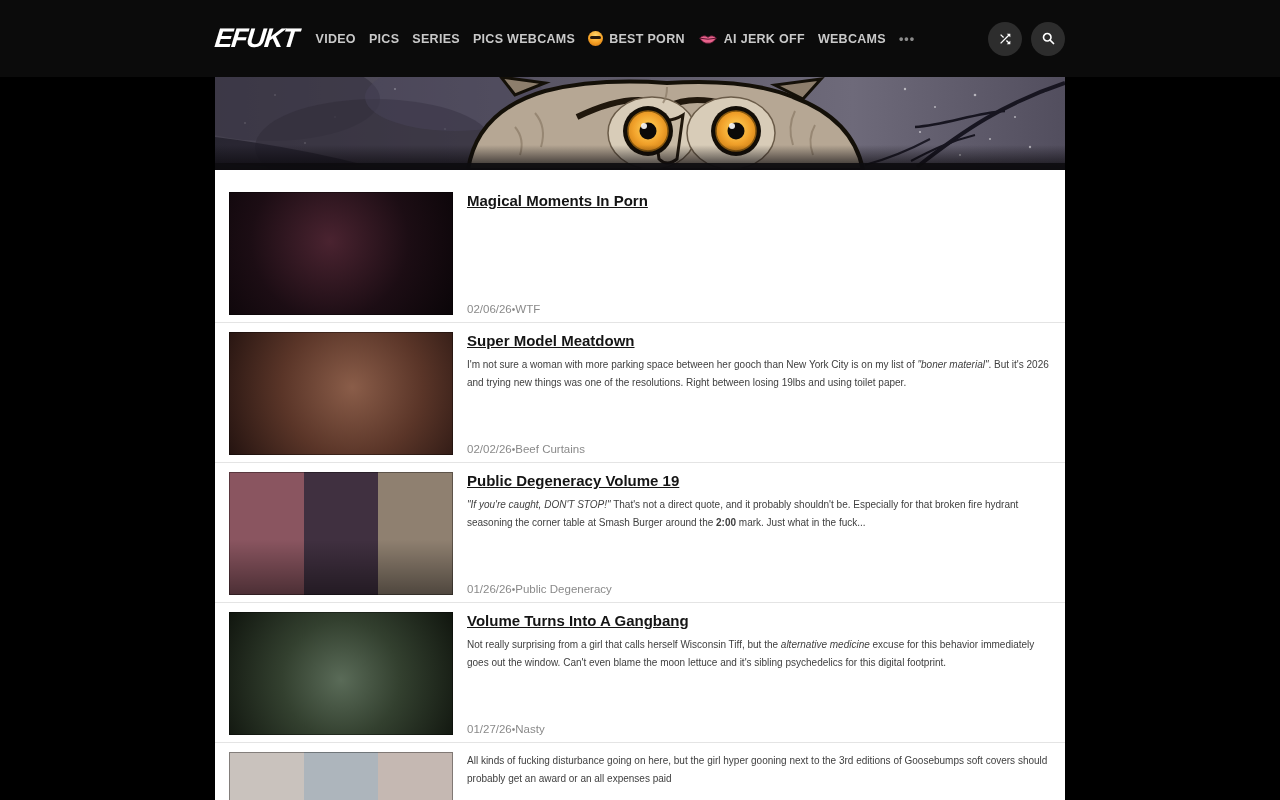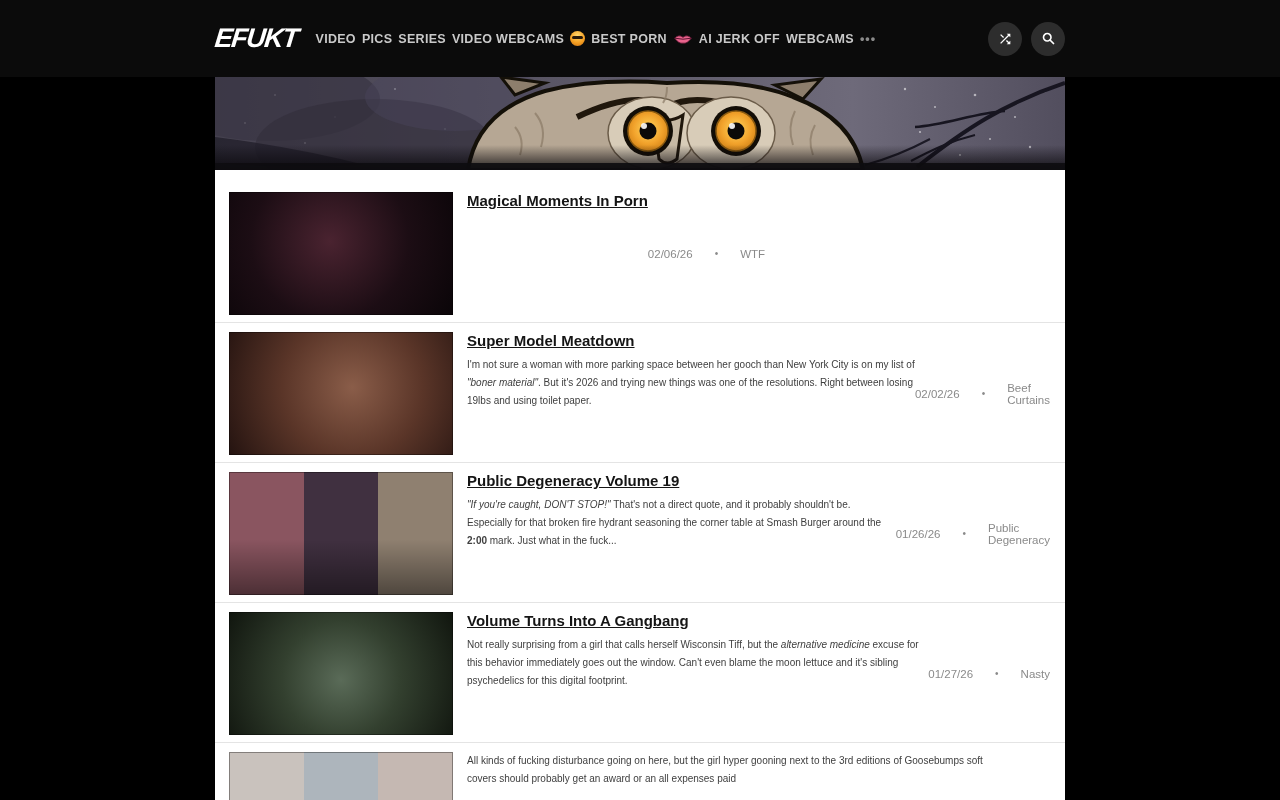--- a/index.html
+++ b/index.html
@@ -12,21 +12,21 @@
   .col { width:850px; margin:0 auto; }
 
   
   .topbar { height:77px; background:#0b0b0b; }
   .nav-row { display:flex; align-items:center; height:53px; padding-top:24px; }
   .logo {
     color:#fff; font-weight:900; font-style:italic; font-size:27px;
     letter-spacing:-1.5px; transform:skewX(-6deg); text-decoration:none;
     padding-right:10px; white-space:nowrap;
   }
-  .nav-links { display:flex; align-items:center; gap:6px; margin-left:8px;text-align:center; }
+  .nav-links { display:flex; align-items:center; gap:13px; margin-left:8px;text-align:center; }
   .nav-link {
     color:#c9c9c9; font-size:12.5px; font-weight:bold; letter-spacing:.3px;
     text-decoration:none; white-space:nowrap; display:flex; align-items:center; gap:6px;
     cursor:pointer;
   }
   .nav-link.dots { color:#8b8b8b; letter-spacing:1px; }
   .face-icon {
     width:15px; height:15px; border-radius:50%; position:relative; display:inline-block;
     background:radial-gradient(circle at 50% 30%, #ffd76e 0%, #f5a023 55%, #c86f12 100%);
   }
@@ -57,30 +57,30 @@
   }
   .thumb-1 { background:radial-gradient(circle at 45% 40%, #4a2330 0%, #1c0d14 55%, #0a0508 100%); }
   .thumb-2 { background:radial-gradient(circle at 55% 45%, #8a5d49 0%, #5a3528 50%, #241310 100%); }
   .thumb-3 { background:linear-gradient(180deg, rgba(0,0,0,0) 55%, rgba(0,0,0,.45) 100%),
              linear-gradient(90deg, #8a5560 0 33.3%, #403040 33.3% 66.6%, #8f8070 66.6% 100%); }
   .thumb-4 { background:radial-gradient(circle at 50% 55%, #5a6b58 0%, #33402f 45%, #10150e 100%); }
   .thumb-5 { background:linear-gradient(180deg, rgba(0,0,0,0) 60%, rgba(80,70,80,.35) 100%),
              linear-gradient(90deg, #c9c2bd 0 33.3%, #adb5bc 33.3% 66.6%, #c5b8b2 66.6% 100%); }
   .entry-body {
     margin-left:14px; flex:1; min-height:123px;
-    display:flex; justify-content:flex-start;
+    display:flex; flex-direction:column; justify-content:space-between;
   }
   .entry-title {
     color:#151515; font-size:15px; font-weight:bold; text-decoration:underline;
     cursor:pointer; display:inline-block; margin:0 0 6px 0; line-height:18px;
   }
   .entry-desc {
     margin:0; font-size:10px; line-height:18px; color:#404040; max-width:585px;
   }
-  .entry-meta { font-size:11.5px; color:#8a8a8a; display:flex; align-items:center; gap:22px; }
+  .entry-meta { font-size:11.5px; color:#8a8a8a; display:flex; align-items:center; gap:0; }
   .entry-meta a { color:#8a8a8a; text-decoration:none; cursor:pointer; }
   .meta-dot { font-size:10px; }
 </style>
 </head>
 <body>
 
 <header class="topbar">
   <div class="col nav-row">
     <a class="logo">EFUKT</a>
     <nav class="nav-links" id="nav-links">
@@ -90,21 +90,21 @@
 
   <a class="nav-link">
           <span class="nav-label">PICS</span>
         </a>
 
   <a class="nav-link">
           <span class="nav-label">SERIES</span>
         </a>
 
   <a class="nav-link">
-          <span class="nav-label">VIDEO WEBCAMS</span>
+          <span class="nav-label">PICS WEBCAMS</span>
         </a>
 
   <a class="nav-link">
           <span class="face-icon"></span>
           <span class="nav-label">BEST PORN</span>
         </a>
 
   <a class="nav-link">
           <span class="lips-icon">
             <svg width="20" height="12" viewBox="0 0 24 14">

